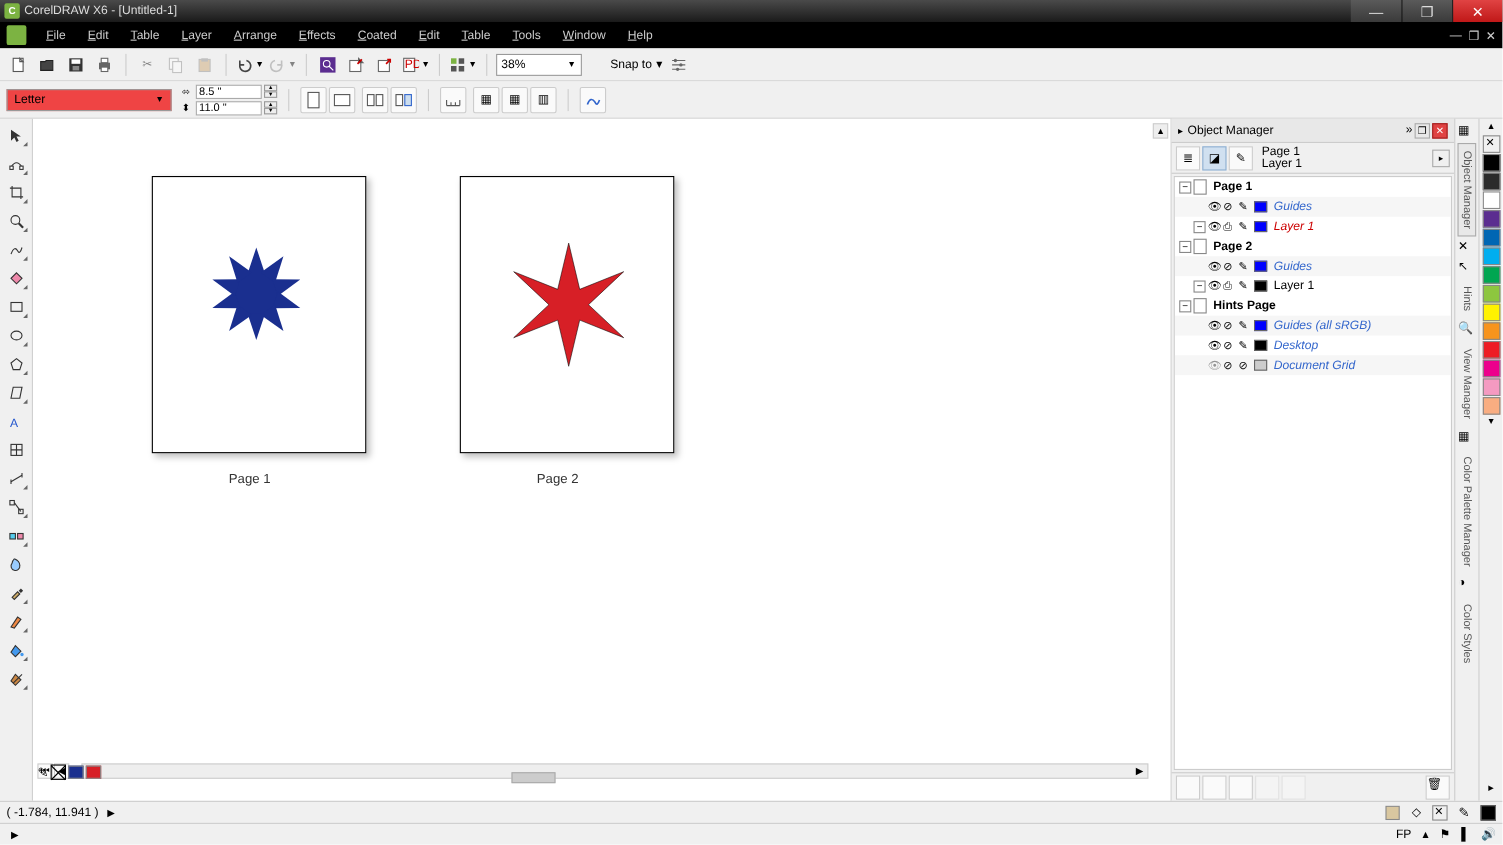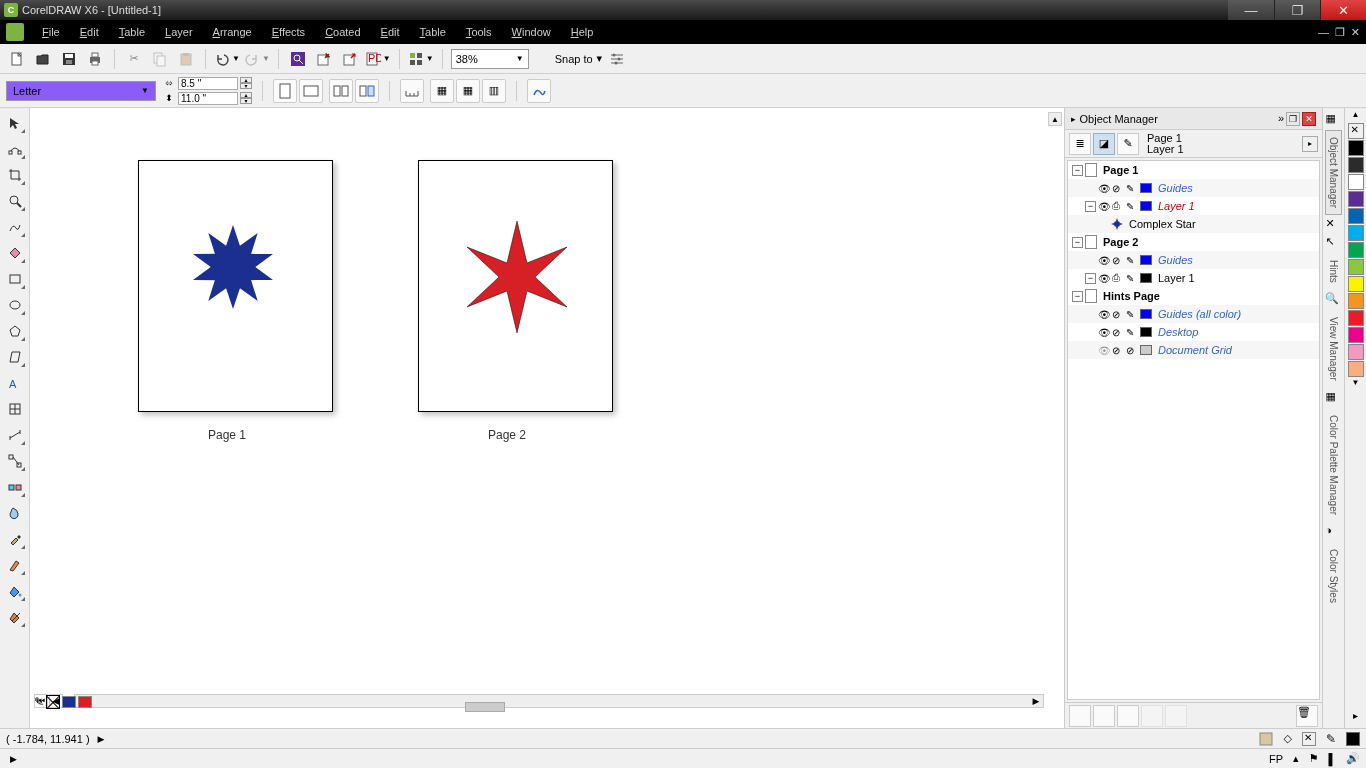--- a/index.html
+++ b/index.html
@@ -26,21 +26,21 @@
 .tb-btn { width: 22px; height: 22px; display: flex; align-items: center; justify-content: center; border-radius: 2px; }
 .tb-sep { width: 1px; height: 20px; background: #ccc; margin: 0 4px; }
 .tb-dd { display: flex; align-items: center; }
 .tb-dd .arrow { font-size: 8px; margin-left: 2px; }
 .zoom-combo { width: 78px; height: 20px; border: 1px solid #999; background: #fff; display: flex; align-items: center; padding: 0 4px; }
 .zoom-combo .arrow { margin-left: auto; font-size: 8px; }
 .snap { display: flex; align-items: center; gap: 4px; }
 
 
 .propbar { height: 34px; background: #f0f0f0; border-bottom: 1px solid #d0d0d0; display: flex; align-items: center; padding: 0 6px; gap: 6px; }
-.page-size { width: 150px; height: 20px; border: 1px solid #999; background: #8b5cf6; display: flex; align-items: center; padding: 0 6px; }
+.page-size { width: 150px; height: 20px; border: 1px solid #999; background: #ef4444; display: flex; align-items: center; padding: 0 6px; }
 .page-size .arrow { margin-left: auto; font-size: 8px; }
 .dim-group { display: flex; flex-direction: column; gap: 1px; }
 .dim-row { display: flex; align-items: center; gap: 2px; height: 14px; }
 .dim-row .ic { width: 14px; font-size: 9px; text-align: center; }
 .dim-row input { width: 60px; height: 13px; border: 1px solid #aaa; font-size: 10px; padding: 0 2px; }
 .spinners { display: flex; flex-direction: column; }
 .spinners div { width: 12px; height: 6px; border: 1px solid #999; font-size: 6px; line-height: 4px; text-align: center; background: #eee; }
 .pb-ic { width: 24px; height: 24px; border: 1px solid #ccc; border-radius: 2px; display: flex; align-items: center; justify-content: center; background: #fafafa; }
 .pb-group { display: flex; gap: 2px; }
 
@@ -582,35 +582,20 @@
         </div>
       <div class="tree-row">
           <span class="spacer"></span>
           <span class="exp">−</span>
           <span class="eye">👁</span>
           <span class="prn">⎙</span>
           <span class="pen">✎</span>
           <span class="sw" style="background:#0000ff"></span>
           <span class="lbl ital red">Layer 1</span>
         </div>
-      <div class="tree-row even">
-          <span class="spacer"></span>
-          <span class="spacer"></span>
-          <span class="spacer"></span>
-          <svg class="obj-ic" width="12" height="12">
-            <circle cx="6" cy="6" r="3" fill="#1a2f8f"></circle>
-            <g fill="#1a2f8f">
-              <polygon points="6,0 7,3 5,3"></polygon>
-              <polygon points="12,6 9,7 9,5"></polygon>
-              <polygon points="6,12 5,9 7,9"></polygon>
-              <polygon points="0,6 3,5 3,7"></polygon>
-            </g>
-          </svg>
-          <span class="lbl">Complex Star</span>
-        </div>
       <div class="tree-row">
           <span class="exp">−</span>
           <span class="pgic"></span>
           <span class="lbl bold">Page 2</span>
         </div>
       <div class="tree-row even">
           <span class="spacer"></span>
           <span class="spacer"></span>
           <span class="eye">👁</span>
           <span class="prn">⊘</span>
@@ -632,21 +617,21 @@
           <span class="pgic"></span>
           <span class="lbl bold">Hints Page</span>
         </div>
       <div class="tree-row even">
           <span class="spacer"></span>
           <span class="spacer"></span>
           <span class="eye">👁</span>
           <span class="prn">⊘</span>
           <span class="pen">✎</span>
           <span class="sw" style="background:#0000ff"></span>
-          <span class="lbl ital">Guides (all color)</span>
+          <span class="lbl ital">Guides (all sRGB)</span>
         </div>
       <div class="tree-row">
           <span class="spacer"></span>
           <span class="spacer"></span>
           <span class="eye">👁</span>
           <span class="prn">⊘</span>
           <span class="pen">✎</span>
           <span class="sw" style="background:#000"></span>
           <span class="lbl ital">Desktop</span>
         </div>

